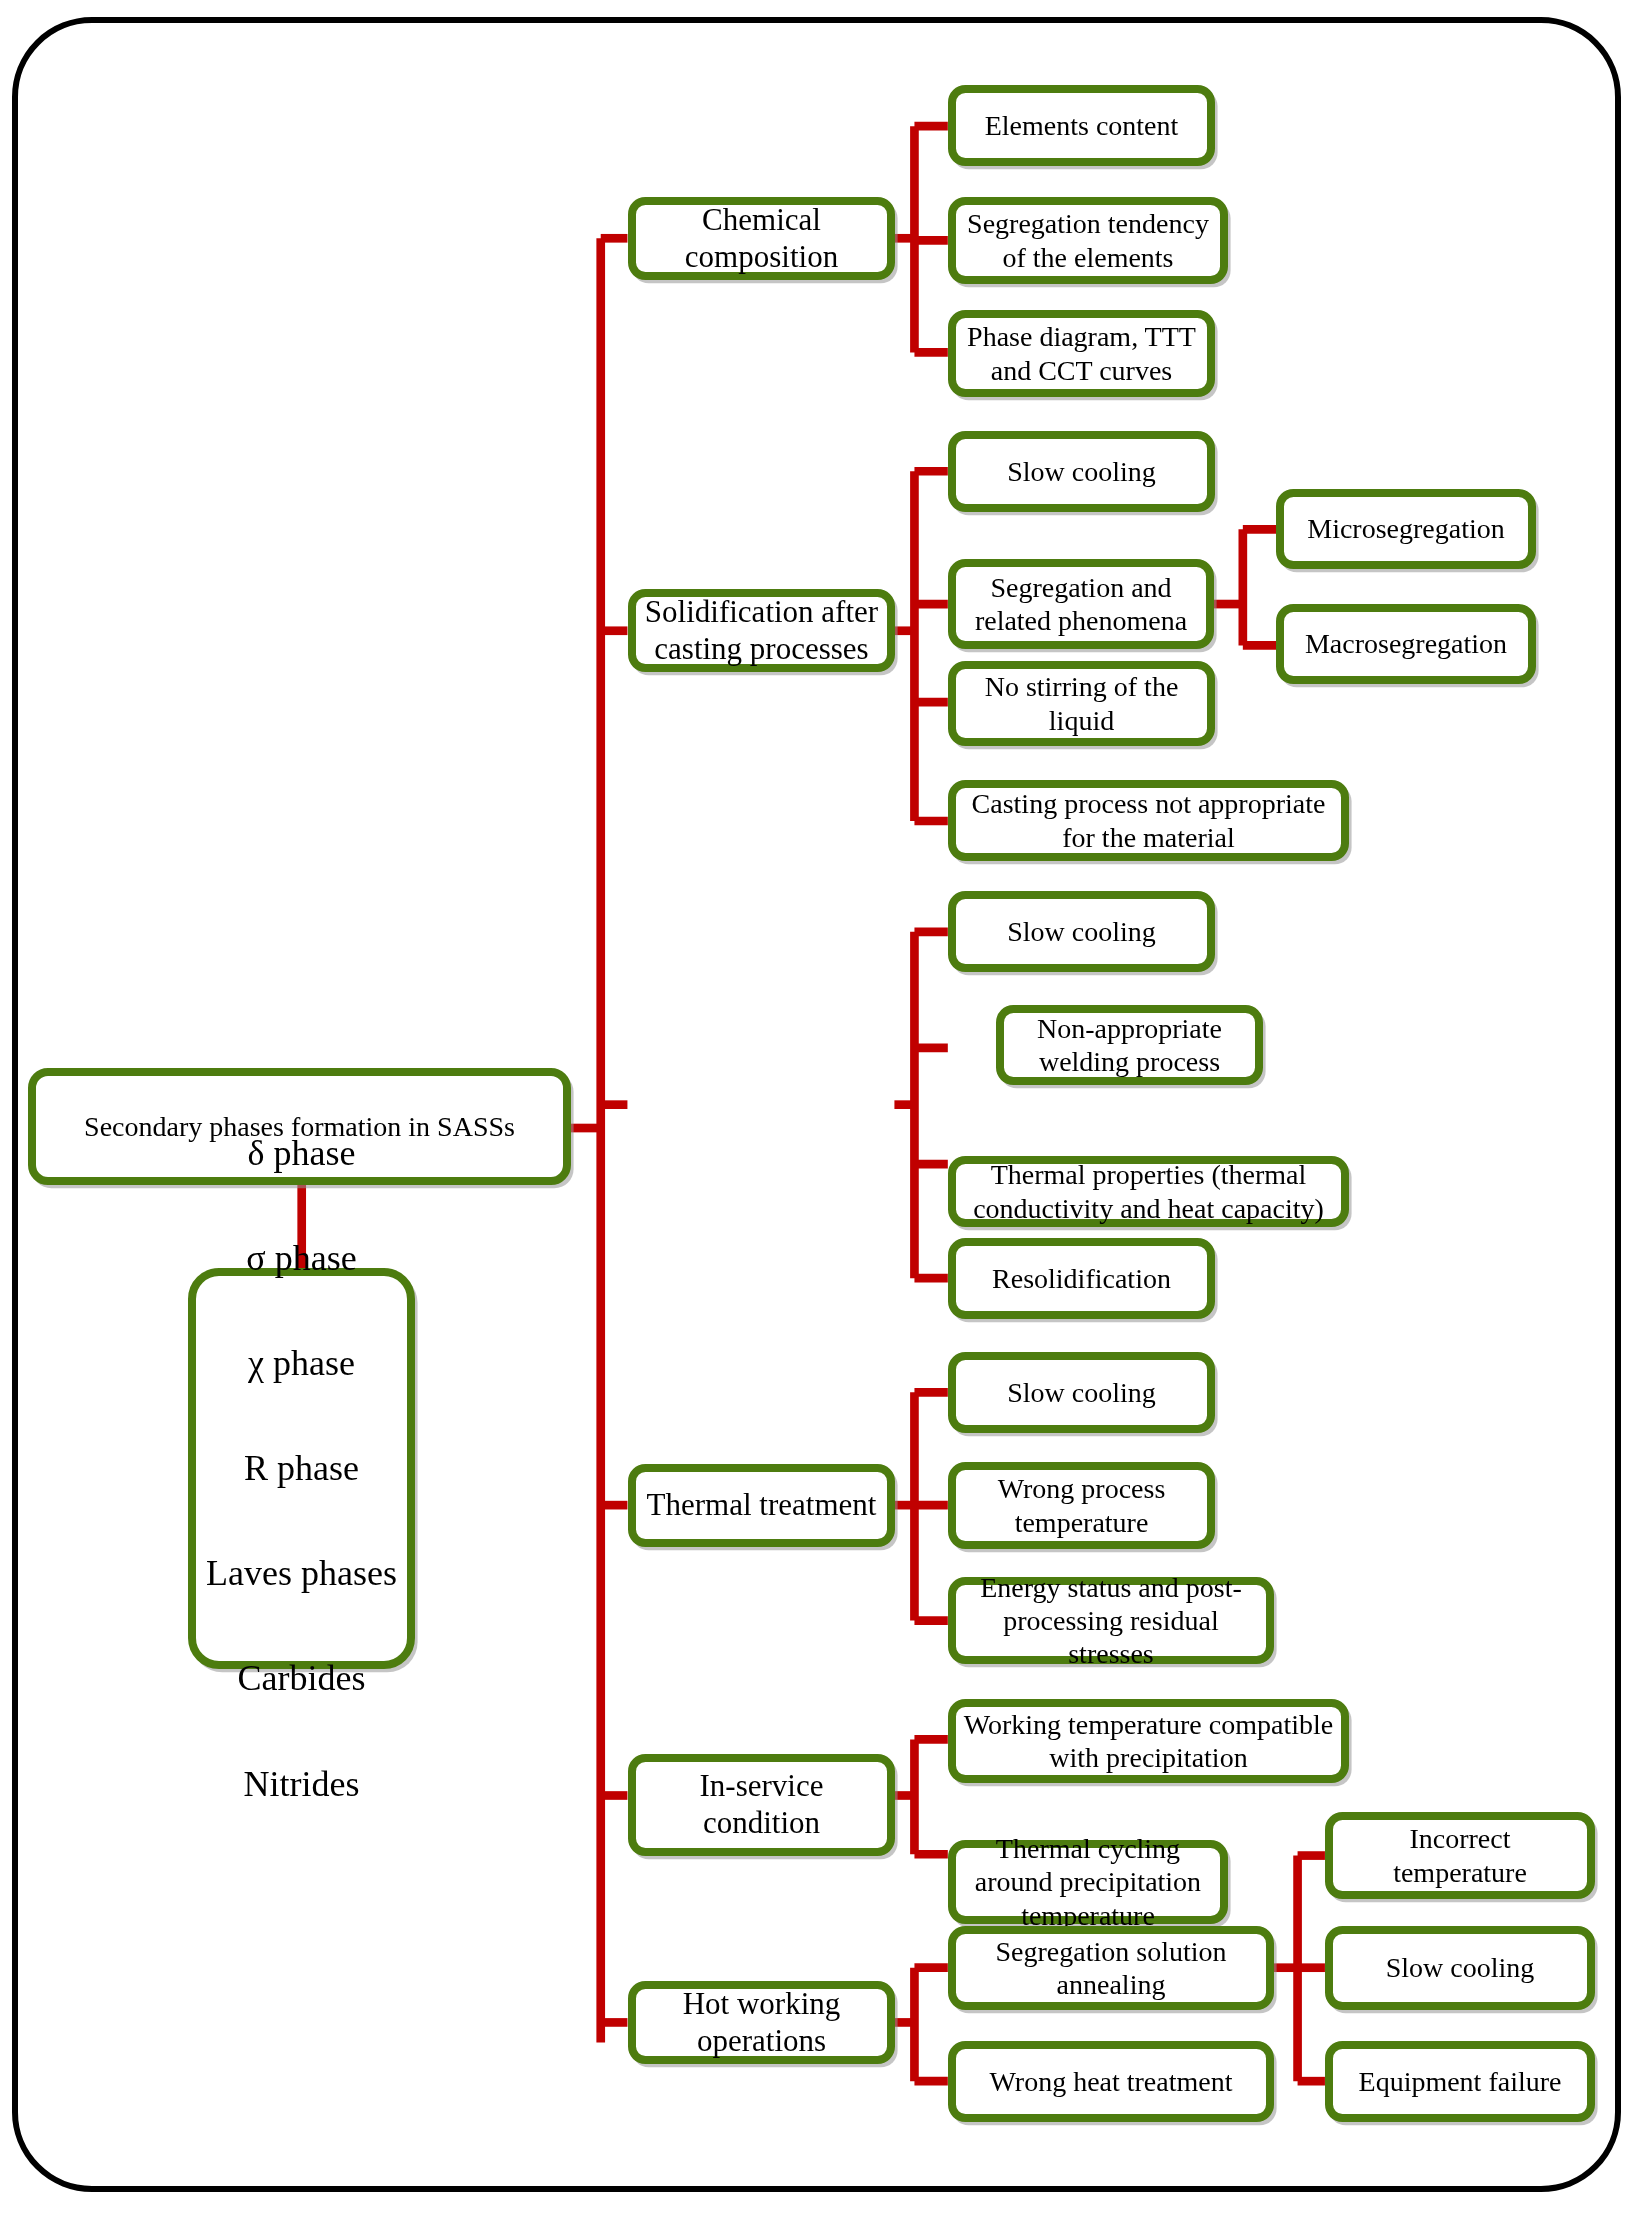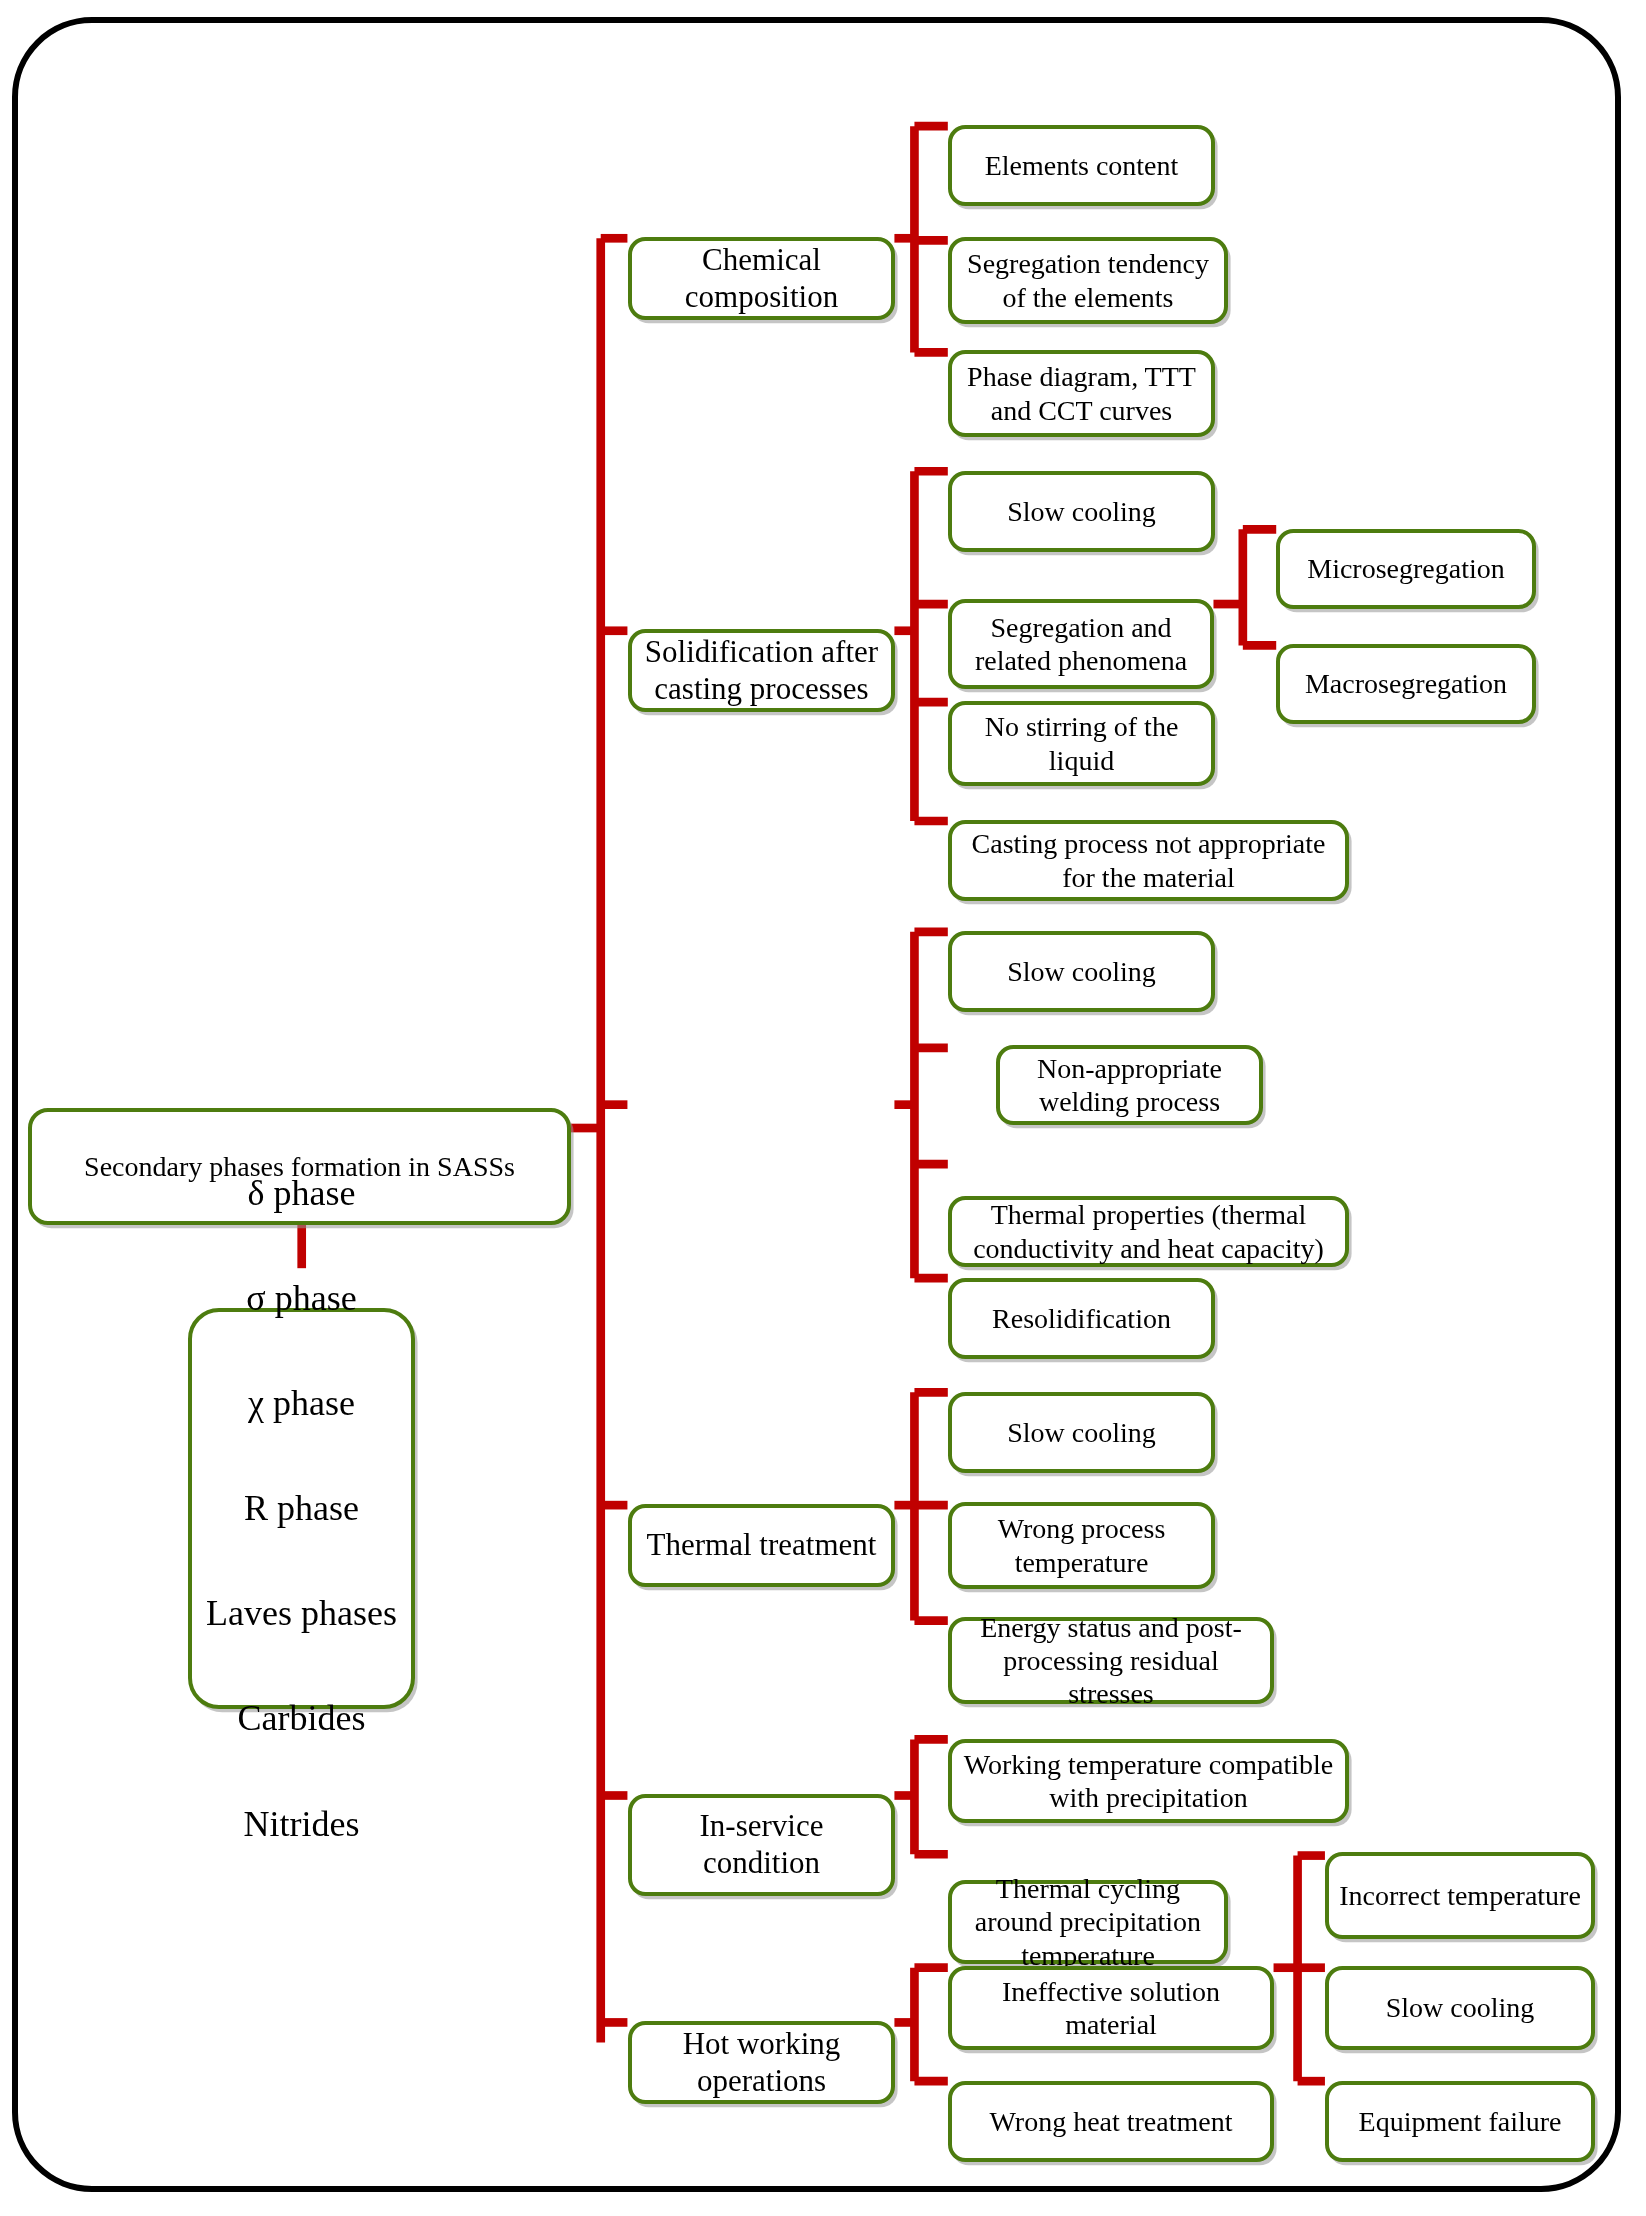--- a/index.html
+++ b/index.html
@@ -2,24 +2,24 @@
 <html style="font-size:10.7px"><head>
 <meta charset="utf-8">
 <style>
   html,body{margin:0;padding:0;background:#ffffff;}
   body{font-family:"Liberation Serif","DejaVu Serif",serif;}
   #canvas{position:relative;width:1646px;height:2216px;background:#fff;overflow:hidden;}
   #frame{position:absolute;left:12px;top:17.4px;width:1609px;height:2175px;
          border:6px solid #000;border-radius:80px;box-sizing:border-box;}
   #wires{position:absolute;left:0;top:0;width:1646px;height:2216px;}
   .node{position:absolute;box-sizing:border-box;background:#fff;
-        border:4px solid #4d7c0f;border-radius:17.4px;
+        border:8px solid #4d7c0f;border-radius:17.4px;
         box-shadow:3.3px 4px 0 -0.7px rgba(150,150,150,0.55);
         display:flex;align-items:center;justify-content:center;text-align:center;
-        color:#000;line-height:1.18;padding:2.7px 6.7px;margin-top:40px;}
+        color:#000;line-height:1.18;padding:2.7px 6.7px;}
   .node span{display:block;width:100%;}
   .root{font-size:28px;border-radius:20px;}
   .phases{font-size:36px;border-radius:31px;align-items:center;}
   .phases span{line-height:1.46;}
   .lvl2{font-size:31px;}
   .lvl3{font-size:28px;}
   .lvl4{font-size:28px;}
 </style>
 </head>
 <body>
@@ -184,21 +184,21 @@
   </div>
 
   <div class="node lvl3" style="left:948px;top:1699px;width:401px;height:84px;">
     <span>Working temperature compatible with precipitation</span>
   </div>
   <div class="node lvl3" style="left:948px;top:1840px;width:280px;height:84px;">
     <span>Thermal cycling around precipitation temperature</span>
   </div>
 
   <div class="node lvl3" style="left:948px;top:1926px;width:326px;height:84px;">
-    <span>Ineffective solution material</span>
+    <span>Segregation solution annealing</span>
   </div>
   <div class="node lvl3" style="left:948px;top:2041px;width:326px;height:81px;">
     <span>Wrong heat treatment</span>
   </div>
 
   <div class="node lvl4" style="left:1325px;top:1812px;width:270px;height:87px;">
     <span>Incorrect temperature</span>
   </div>
   <div class="node lvl4" style="left:1325px;top:1926px;width:270px;height:84px;">
     <span>Slow cooling</span>

